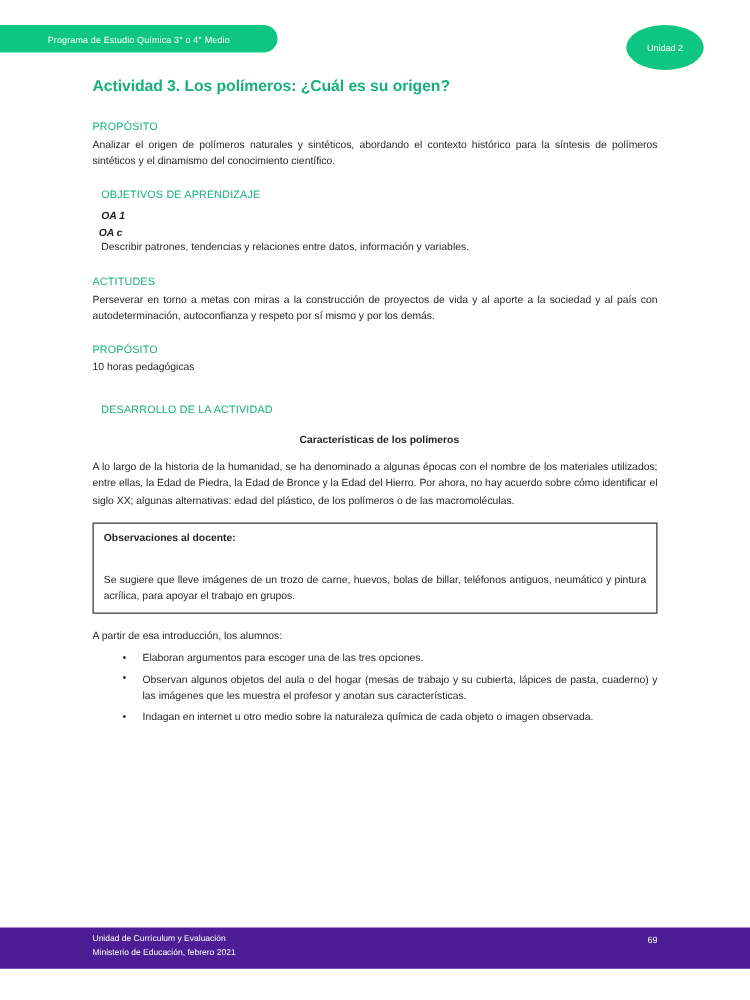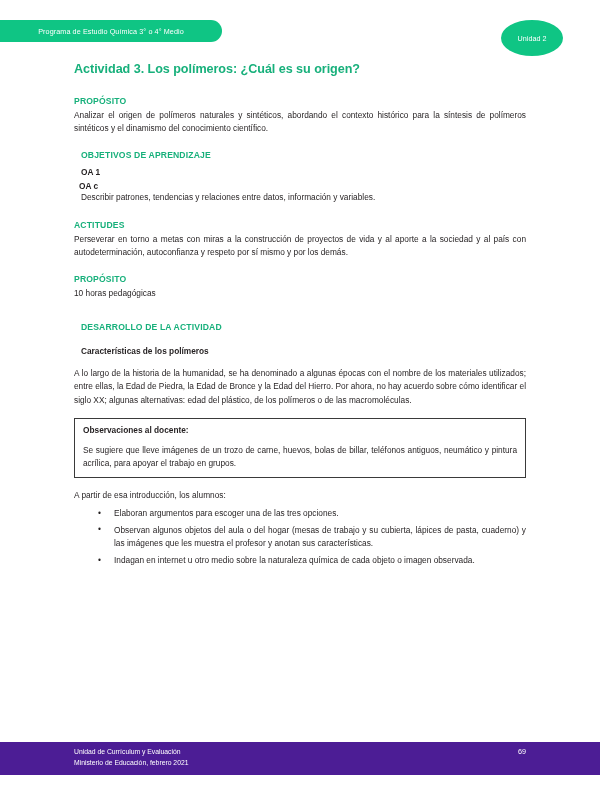--- a/index.html
+++ b/index.html
@@ -73,21 +73,21 @@
     color: #17B07B;
     font-size: 12.6px;
     font-weight: bold;
     margin: 0 0 20px 0;
     letter-spacing: -0.05px;
   }
 
   .section-heading {
     color: #17B07B;
     font-size: 8.6px;
-    font-weight: bold;
+    font-weight: normal;
     letter-spacing: 0.15px;
     margin: 0 0 3px 0;
   }
   .section-heading.indent {
     margin-left: 7px;
   }
 
   .para {
     font-size: 8.3px;
     line-height: 13.2px;
@@ -100,20 +100,21 @@
   }
   .para.left {
     text-align: left;
   }
 
   .oa-label {
     font-size: 8.3px;
     font-weight: bold;
     margin: 0;
     color: #231f20;
+    font-style: italic;
   }
 
   .block-gap-lg { height: 15px; }
   .block-gap-md { height: 11px; }
   .block-gap-sm { height: 7px; }
   .block-gap-xs { height: 4px; }
 
   .subhead {
     font-size: 8.3px;
     font-weight: bold;
@@ -123,21 +124,21 @@
 
   
   .note-box {
     border: 1px solid #3a3a3a;
     padding: 6px 8px 7px 8px;
     box-sizing: border-box;
   }
   .note-title {
     font-size: 8.3px;
     font-weight: bold;
-    margin: 0 0 9px 0;
+    margin: 0 0 22px 0;
     color: #231f20;
   }
   .note-body {
     font-size: 8.3px;
     line-height: 13px;
     text-align: justify;
     margin: 0;
     color: #231f20;
   }
 
@@ -226,21 +227,21 @@
   <div class="block-gap-lg"></div>
 
   <div class="section-heading">PROPÓSITO</div>
   <p class="para left">10 horas pedagógicas</p>
 
   <div class="block-gap-lg"></div>
   <div class="block-gap-sm"></div>
 
   <div class="section-heading indent">DESARROLLO DE LA ACTIVIDAD</div>
   <div class="block-gap-md"></div>
-  <p class="subhead" style="margin-left:7px;">Características de los polímeros</p>
+  <p class="subhead" style="margin-left:7px;text-align:center;">Características de los polímeros</p>
 
   <div class="block-gap-md"></div>
 
   <p class="para">A lo largo de la historia de la humanidad, se ha denominado a algunas épocas con el nombre de los materiales utilizados; entre ellas, la Edad de Piedra, la Edad de Bronce y la Edad del Hierro. Por ahora, no hay acuerdo sobre cómo identificar el siglo XX; algunas alternativas: edad del plástico, de los polímeros o de las macromoléculas.</p>
 
   <div class="block-gap-md"></div>
 
   <div class="note-box">
     <p class="note-title">Observaciones al docente:</p>
     <p class="note-body">Se sugiere que lleve imágenes de un trozo de carne, huevos, bolas de billar, teléfonos antiguos, neumático y pintura acrílica, para apoyar el trabajo en grupos.</p>

